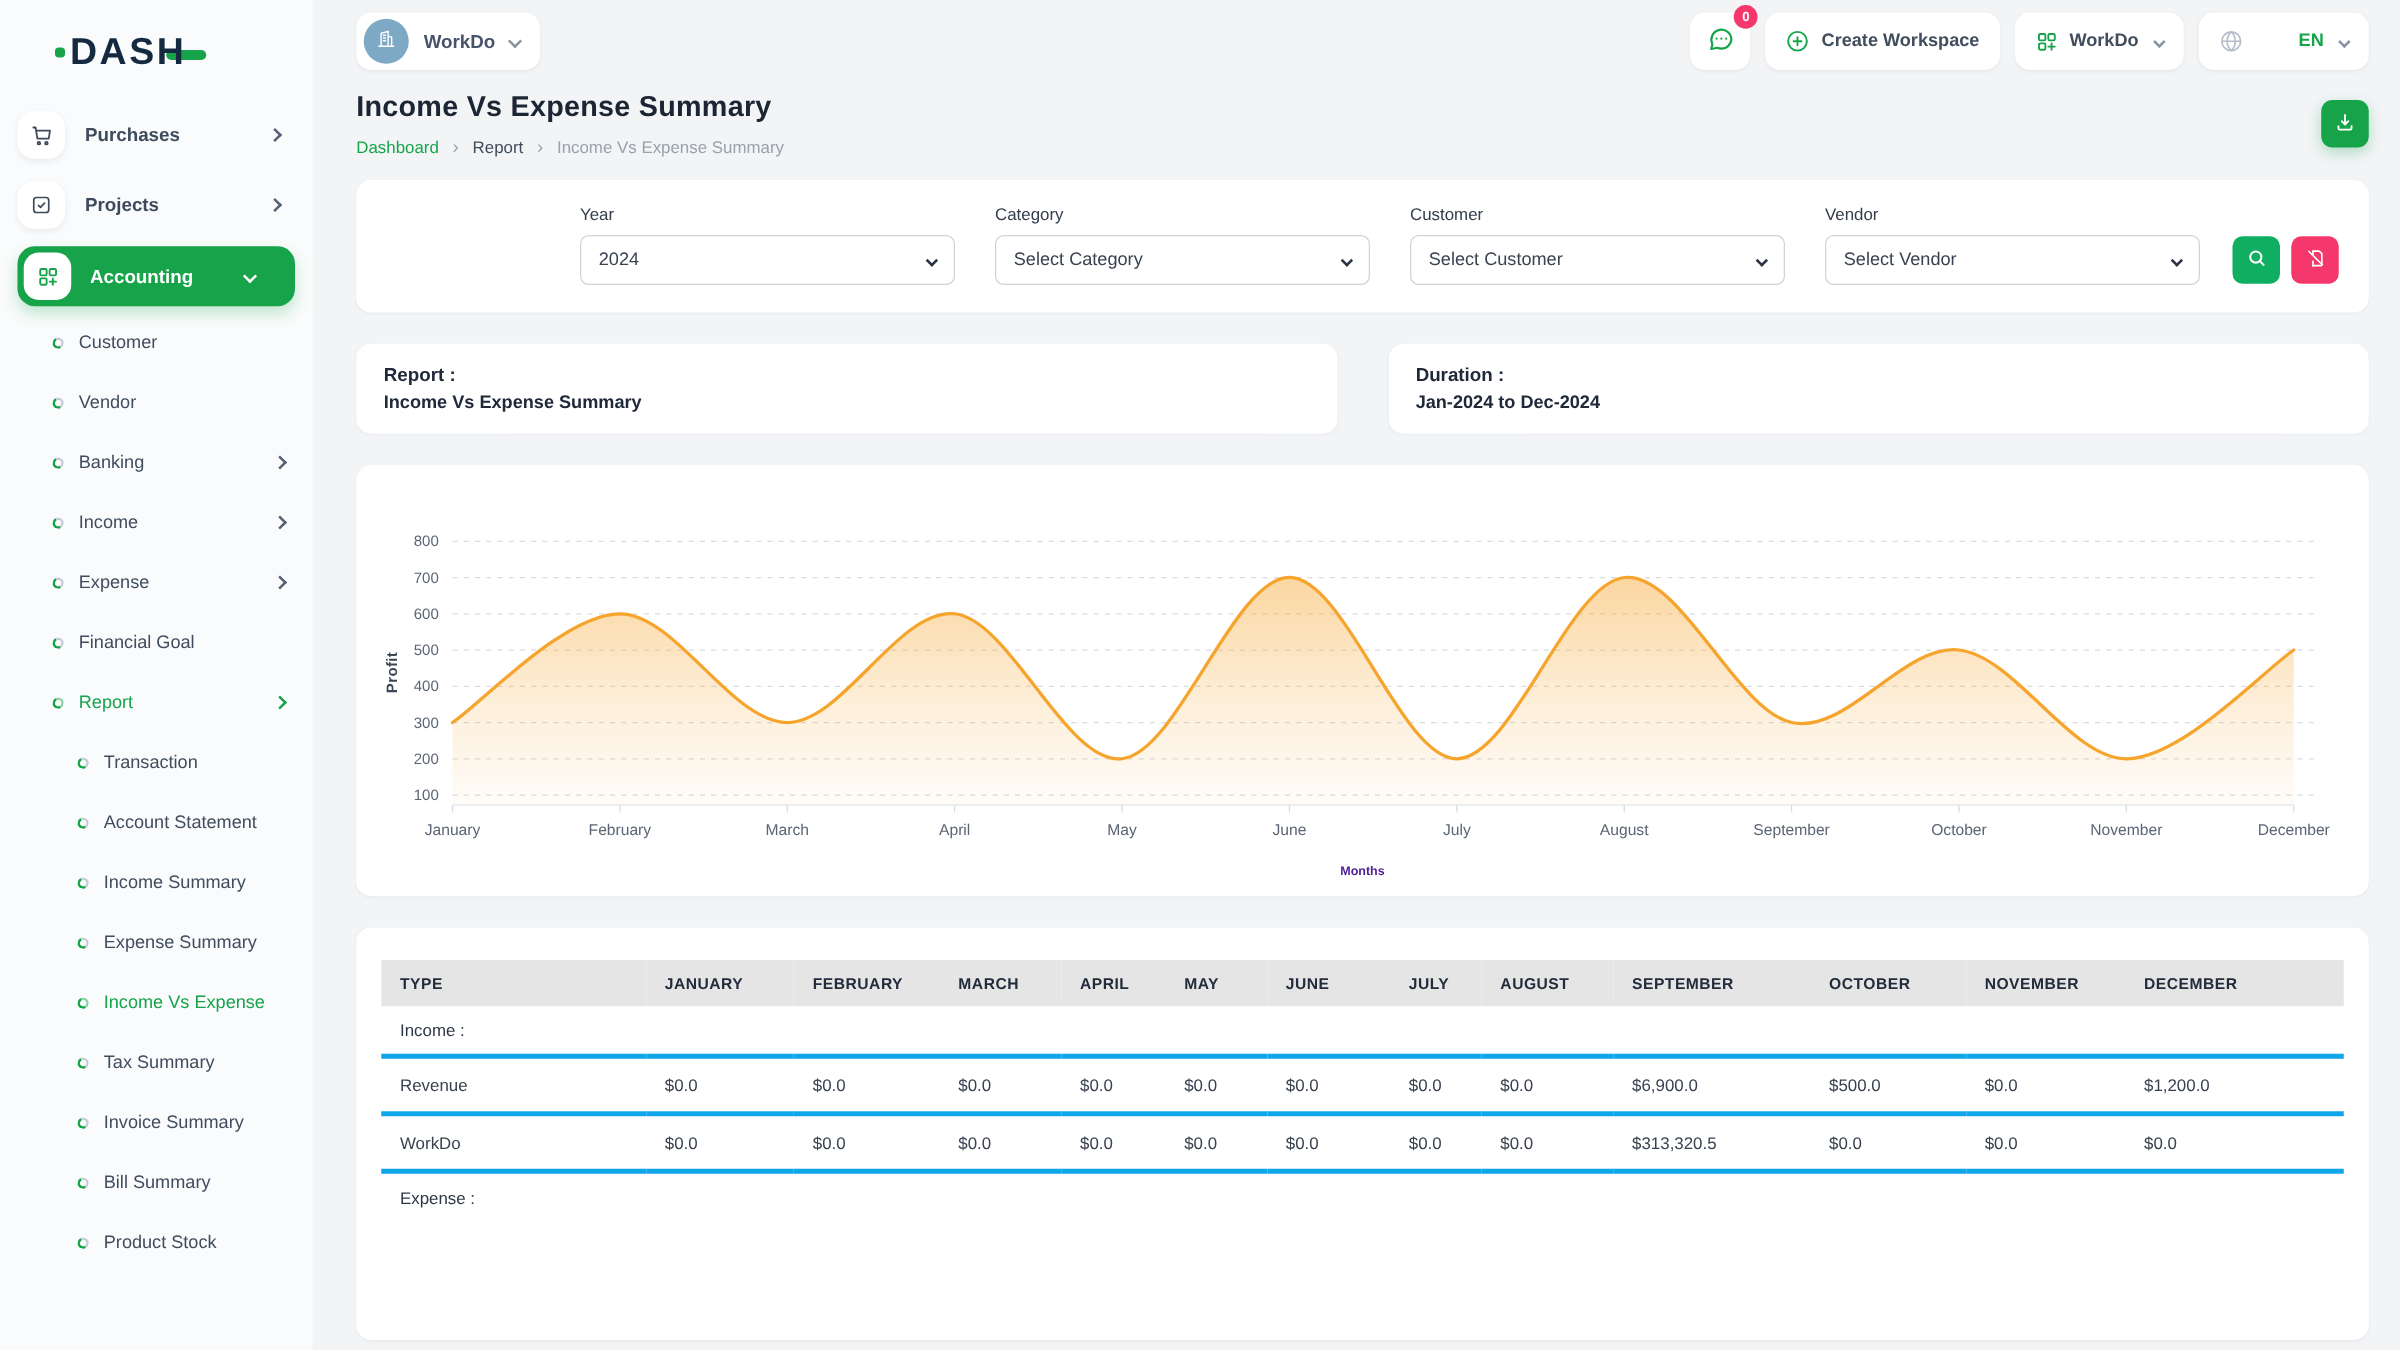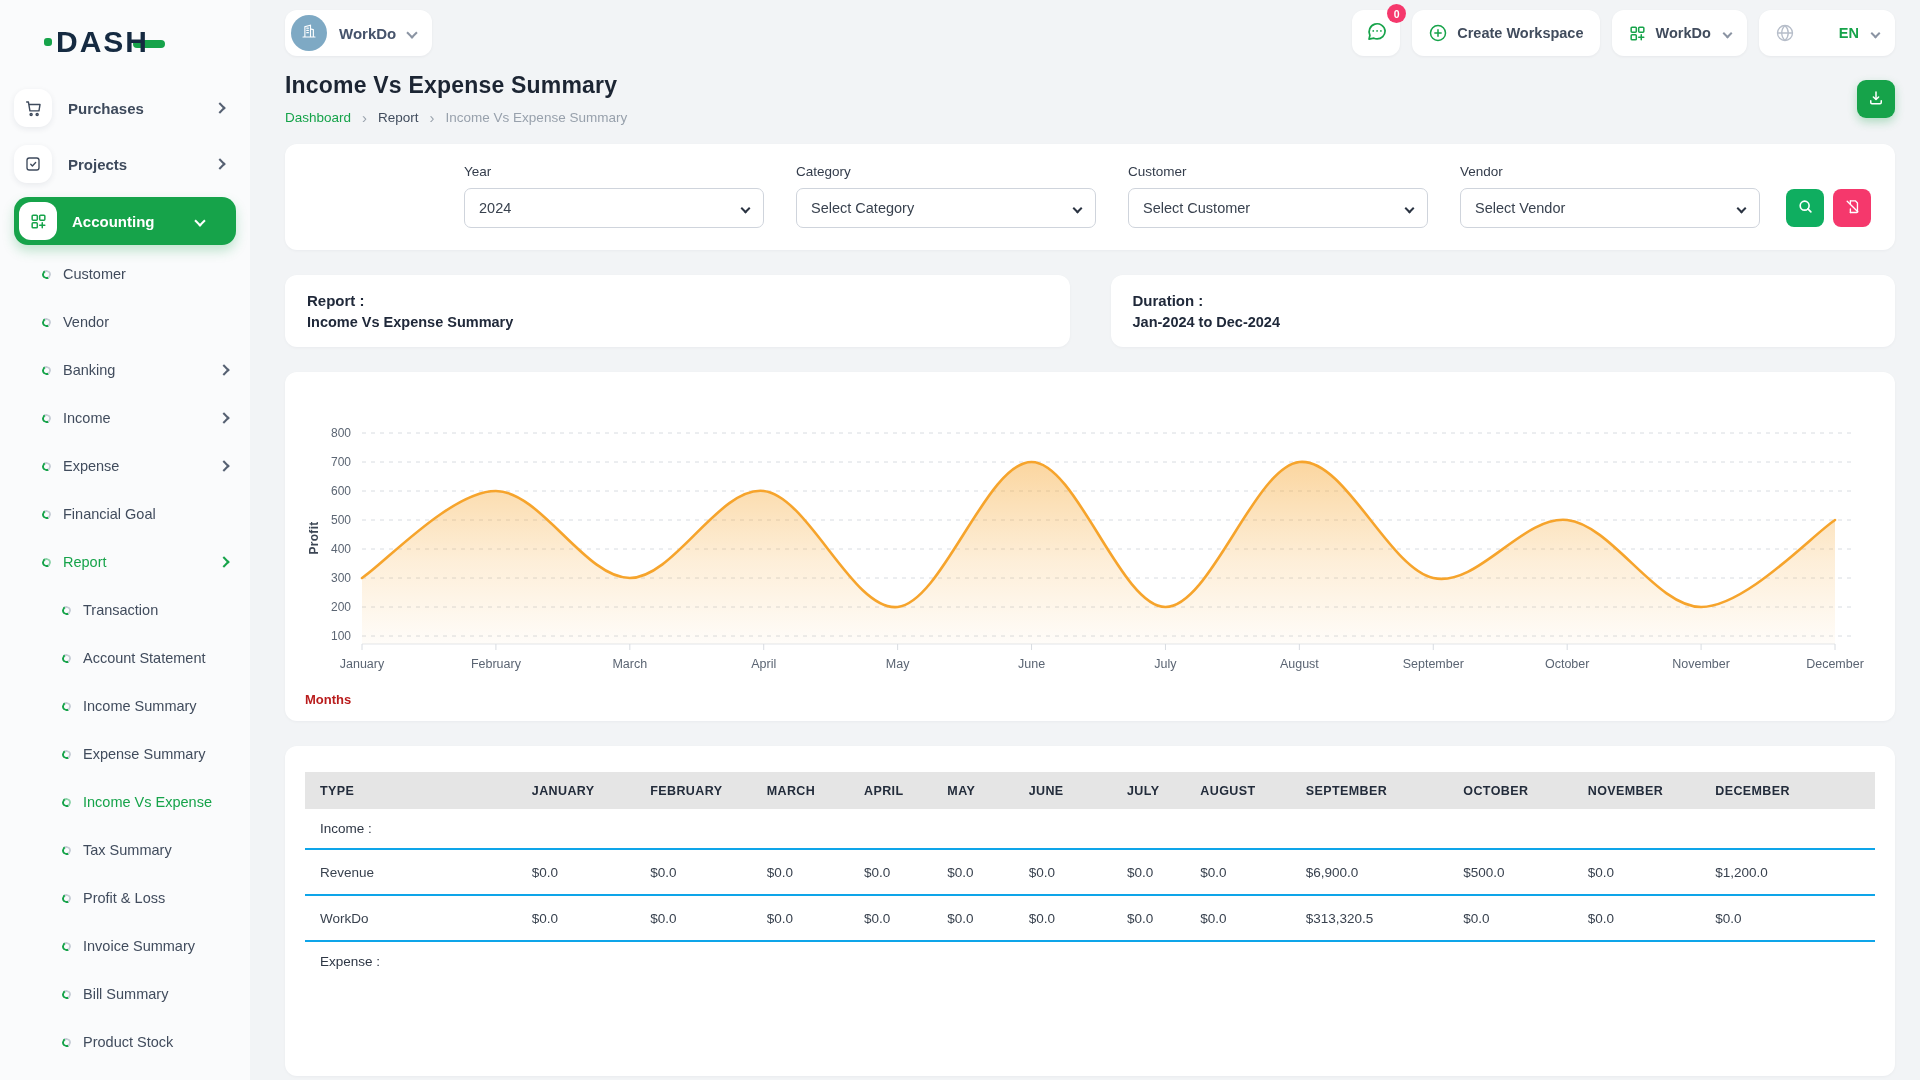--- a/index.html
+++ b/index.html
@@ -80,30 +80,30 @@
   .act-btn.pink{ background:var(--danger); }
 
   .two-cards{ margin-top:25px; display:flex; gap:41px; }
   .info-card{ flex:1; padding:17px 22px; }
   .info-title{ font-size:15px; font-weight:700; color:#20293a; }
   .info-value{ font-size:14.5px; font-weight:700; color:#20293a; margin-top:5px; }
 
   .chart-card{ margin-top:25px; padding:20px 20px 14px; position:relative; }
   .y-axis-title{ position:absolute; left:12px; top:166px; transform:translate(0,-50%) rotate(-90deg); transform-origin:center; font-size:12px; font-weight:700; color:#3c4654; letter-spacing:.3px; }
   #chart-svg{ display:block; width:100%; height:300px; }
-  .x-axis-title{ font-size:13px; font-weight:700; color:#b91c1c; margin-top:0px; }
+  .x-axis-title{ text-align:center; font-size:10px; font-weight:700; color:#4c1d95; margin-top:0px; }
 
   .table-card{ margin-top:25px; padding:26px 20px 20px; height:330px; overflow:hidden; }
   table{ width:100%; border-collapse:collapse; table-layout:fixed; }
   thead tr{ background:#e5e5e5; }
   th{ text-align:left; font-size:12.5px; font-weight:700; color:#232c3b; letter-spacing:.4px; height:37px; padding:0 4px 0 15px; text-transform:uppercase; }
   td{ font-size:13.5px; color:#39424f; padding:0 4px 0 15px; }
   tr.section-row td{ height:40px; color:#2e3745; }
   tr.data-row td{ height:46px; }
-  tbody tr{ border-top:2px solid #0ea5e9; }
+  tbody tr{ border-top:4px solid #0ea5e9; }
   tbody tr:first-child{ border-top:none; }
 </style>
 </head>
 <body>
 
 <aside class="sidebar">
   <div class="logo">
     <span class="logo-text">DASH</span>
     <span class="logo-bar"></span>
   </div>
@@ -204,25 +204,20 @@
         <span class="grow"></span>
       </div>
       <div class="nav-item nav-sub lvl2 active">
         <span class="bullet"></span>
         <span class="lbl">Income Vs Expense</span>
         <span class="grow"></span>
       </div>
       <div class="nav-item nav-sub lvl2">
         <span class="bullet"></span>
         <span class="lbl">Tax Summary</span>
-        <span class="grow"></span>
-      </div>
-      <div class="nav-item nav-sub lvl2">
-        <span class="bullet"></span>
-        <span class="lbl">Profit &amp; Loss</span>
         <span class="grow"></span>
       </div>
       <div class="nav-item nav-sub lvl2">
         <span class="bullet"></span>
         <span class="lbl">Invoice Summary</span>
         <span class="grow"></span>
       </div>
       <div class="nav-item nav-sub lvl2">
         <span class="bullet"></span>
         <span class="lbl">Bill Summary</span>

